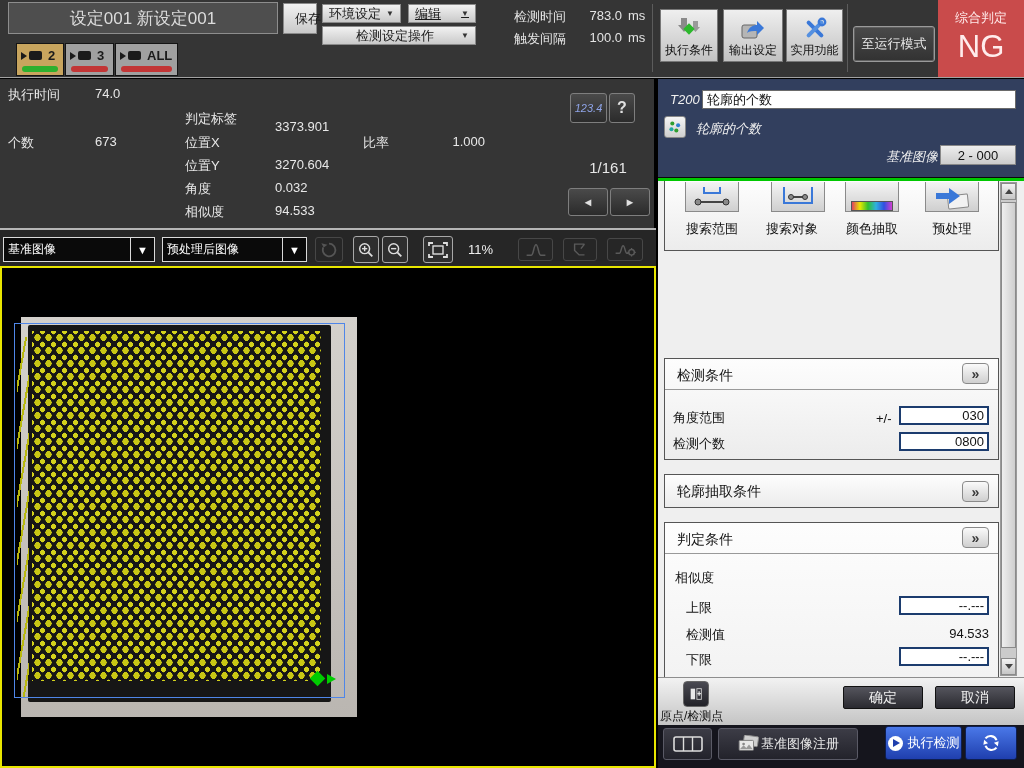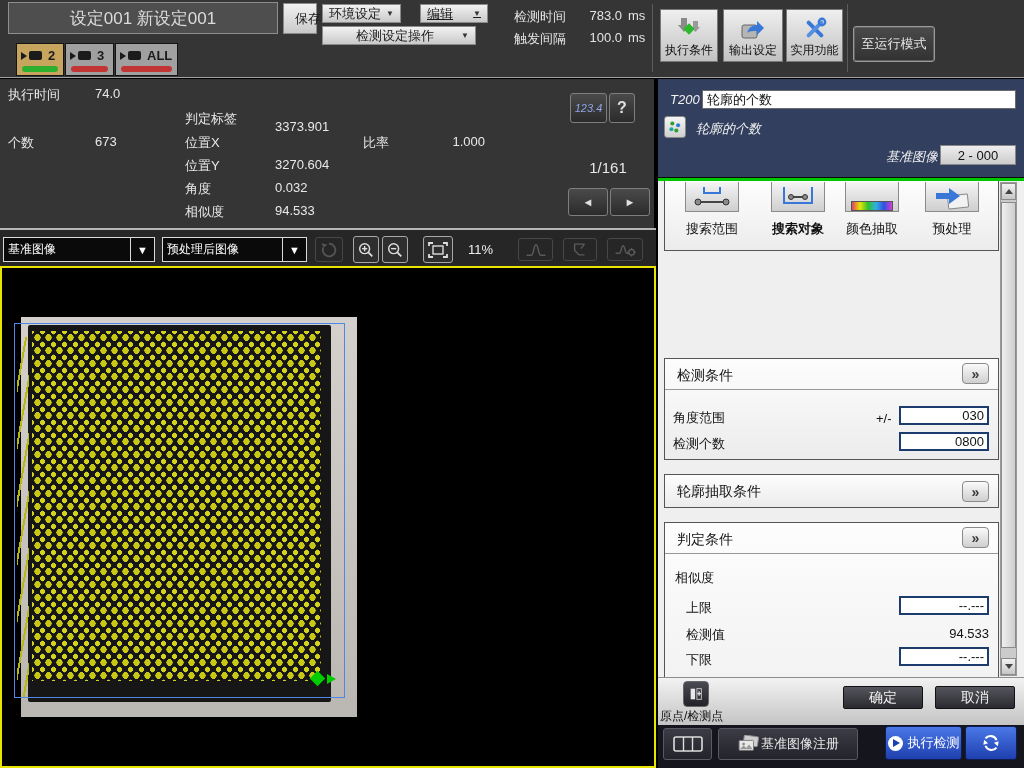--- a/index.html
+++ b/index.html
@@ -125,21 +125,21 @@
   <div class="abs topbar">
     <div class="abs titlebox">
         <span>设定001 新设定001</span>
       </div>
     <button class="abs ltbtn" style="left:283px;top:3px;width:34px;height:31px;">保存</button>
 
     <button class="abs ltbtn menubtn" style="left:322px;top:4px;width:79px;height:19px;">
       <span>环境设定</span>
         <span class="caret">▼</span>
     </button>
-    <button class="abs ltbtn menubtn" style="left:420px;top:4px;width:68px;height:19px;text-decoration:underline;">
+    <button class="abs ltbtn menubtn" style="left:408px;top:4px;width:68px;height:19px;text-decoration:underline;">
       <span>编辑</span>
         <span class="caret">▼</span>
     </button>
     <button class="abs ltbtn menubtn" style="left:322px;top:26px;width:154px;height:19px;">
       <span style="margin:0 auto;text-align:right;">检测设定操作</span>
         <span class="caret">▼</span>
     </button>
 
     <div class="abs tab" style="left:16px;top:43px;width:48px;height:33px;background:#c8a55e;">
       <div class="tab-ico">
@@ -195,20 +195,24 @@
       <svg width="26" height="26" viewBox="0 0 26 26">
           <rect x="2" y="11" width="22" height="4" rx="2" fill="#3a78d8" transform="rotate(45 13 13)"></rect>
           <rect x="2" y="11" width="22" height="4" rx="2" fill="#5590e0" transform="rotate(-45 13 13)"></rect>
           <circle cx="20" cy="6" r="3.2" fill="none" stroke="#3a78d8" stroke-width="2.4"></circle>
         </svg>
       <span class="tlab">实用功能</span>
     </button>
 
     <button class="abs runbtn" style="left:853px;top:26px;width:82px;height:36px;">至运行模式</button>
 
+    <div class="abs ngbox" style="left:938px;top:0;width:86px;height:77px;">
+      <span class="nglab">综合判定</span>
+      <span class="ngval">NG</span>
+    </div>
   </div>
 
   <div class="abs measp">
     <span class="abs mlab" style="left:8px;top:7px;">执行时间</span>
     <span class="abs mlab" style="left:95px;top:7px;">74.0</span>
     <span class="abs mlab" style="left:185px;top:31px;">判定标签</span>
     <span class="abs mlab" style="left:8px;top:55px;">个数</span>
     <span class="abs mlab" style="left:95px;top:55px;">673</span>
     <span class="abs mlab" style="left:185px;top:55px;">位置X</span>
     <span class="abs mlab" style="left:275px;top:40px;">3373.901</span>
@@ -327,21 +331,21 @@
         </button>
         <span class="tilelab" style="left:7px;">搜索范围</span>
         <button class="tile" style="left:106px;">
           <svg width="40" height="24" viewBox="0 0 40 24">
               <rect x="6" y="-2" width="28" height="18" fill="none" stroke="#3a78d8" stroke-width="2"></rect>
               <line x1="13" y1="10" x2="27" y2="10" stroke="#444" stroke-width="2"></line>
               <circle cx="13" cy="10" r="2.5" fill="#8a8a8a" stroke="#333"></circle>
               <circle cx="27" cy="10" r="2.5" fill="#8a8a8a" stroke="#333"></circle>
             </svg>
         </button>
-        <span class="tilelab" style="left:93px;font-weight:bold;">搜索对象</span>
+        <span class="tilelab" style="left:87px;">搜索对象</span>
         <button class="tile" style="left:180px;">
           <div style="width:42px;height:10px;border:1px solid #555;background:linear-gradient(90deg,#e04060,#e8e800,#30c030,#30b0e0,#3050e0,#d040d0);"></div>
         </button>
         <span class="tilelab" style="left:167px;">颜色抽取</span>
         <button class="tile" style="left:260px;">
           <svg width="40" height="24" viewBox="0 0 40 24">
               <rect x="16" y="8" width="20" height="13" rx="1" fill="#f2f2f2" stroke="#888" transform="rotate(-6 26 14)"></rect>
               <path d="M4 6h13V1l11 8-11 8v-5H4z" fill="#3a78d8"></path>
             </svg>
         </button>

